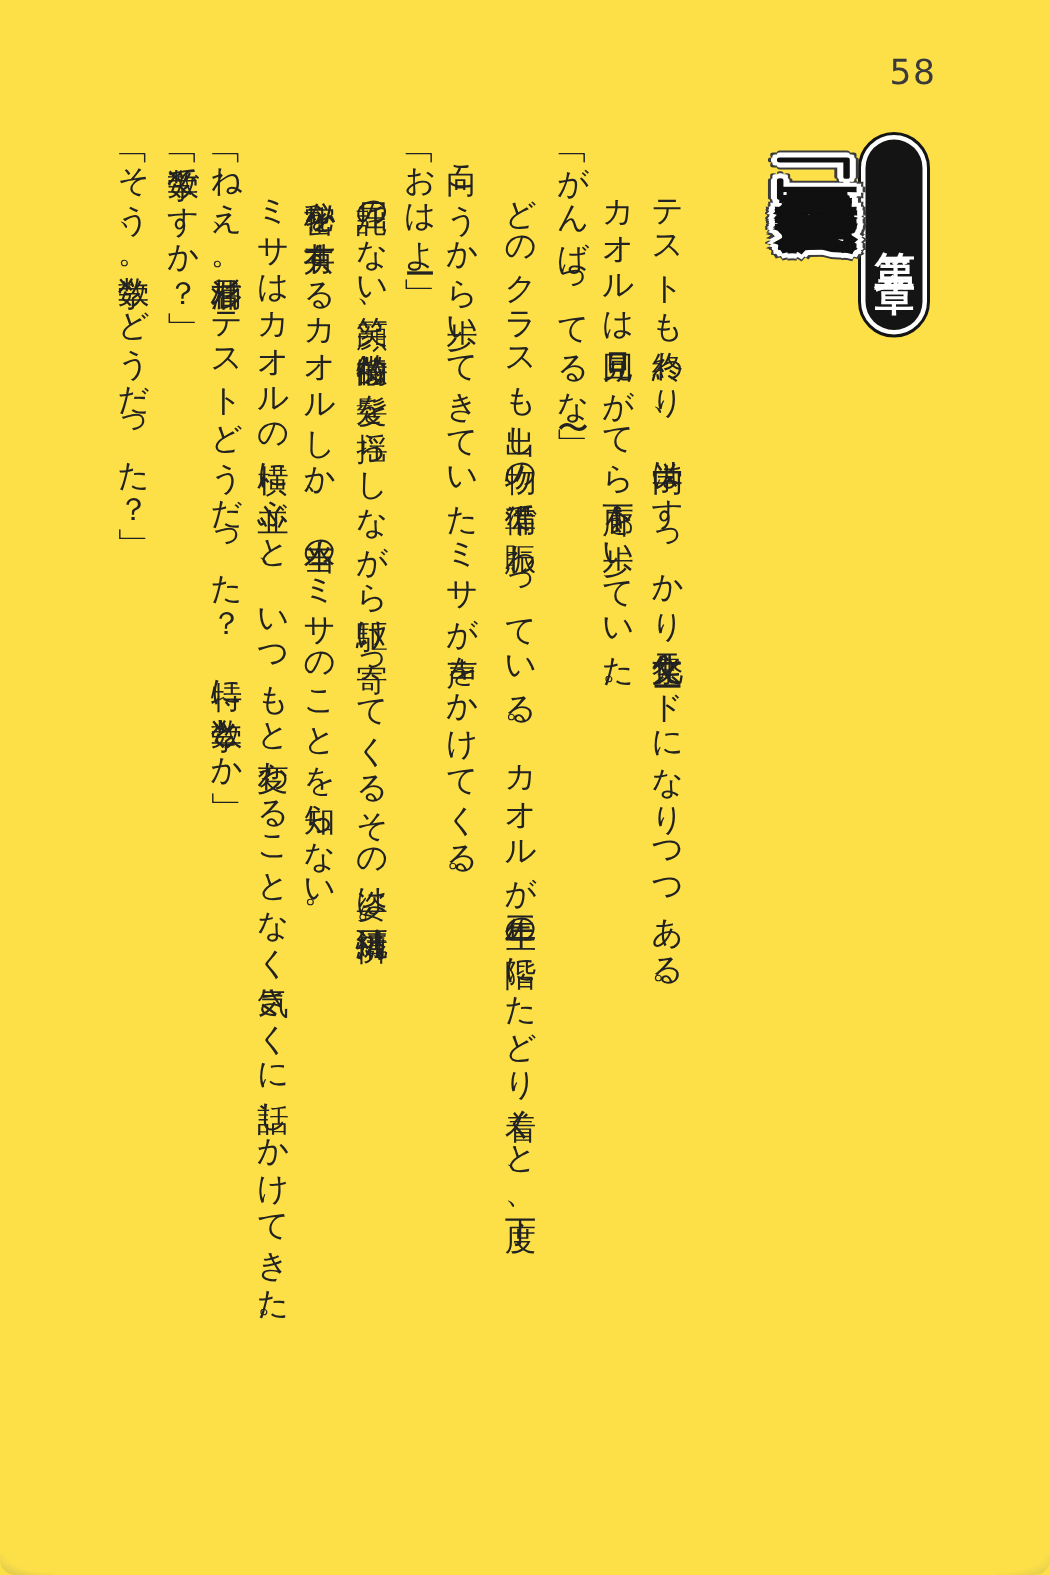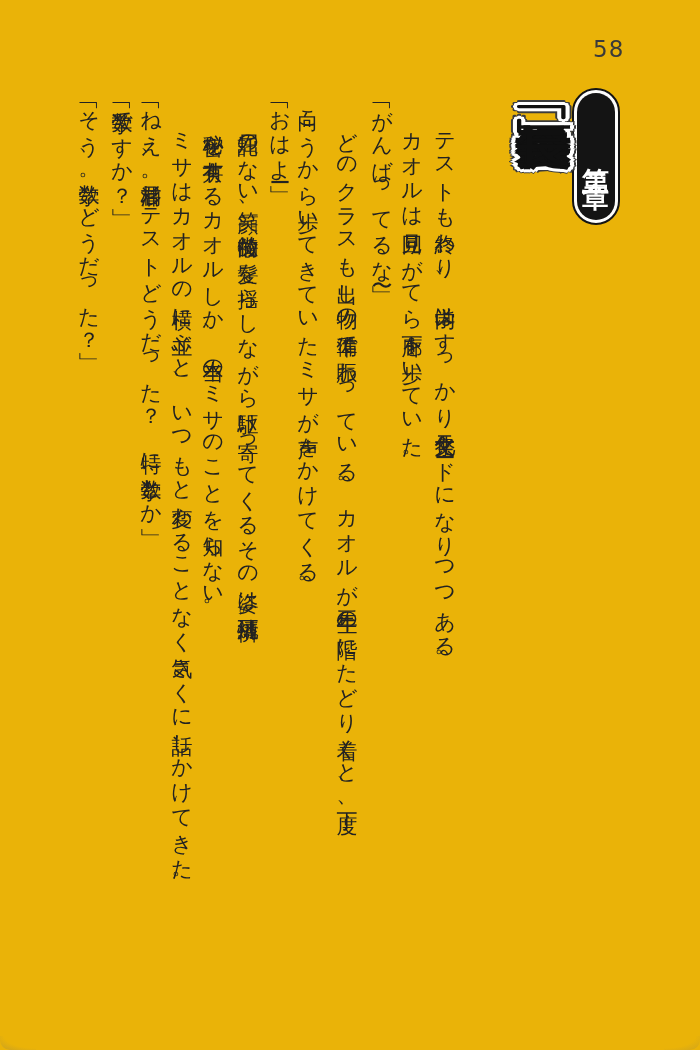--- a/index.html
+++ b/index.html
@@ -55,21 +55,21 @@
   }
   .v-col.indented{padding-top:23px;}
   
   .corner{position:absolute;bottom:0;width:36px;height:14px;}
   .corner.bl{left:0;background:radial-gradient(ellipse at top right,transparent 62%,rgba(110,110,110,0.28) 100%);border-bottom-left-radius:10px;}
   .corner.br{right:0;background:radial-gradient(ellipse at top left,transparent 62%,rgba(110,110,110,0.22) 100%);border-bottom-right-radius:10px;}
 </style>
 </head>
 <body>
 
-<div id="page" style="background: #eab308;">
+<div id="page" style="background: #fde047;">
 
   <div class="page-number">58</div>
 
   <div class="badge">
     <div class="badge-inner">
       <span>第二章</span>
     </div>
   </div>
 
   <div class="chapter-title">「処女喪失録画生徒会長」</div>

